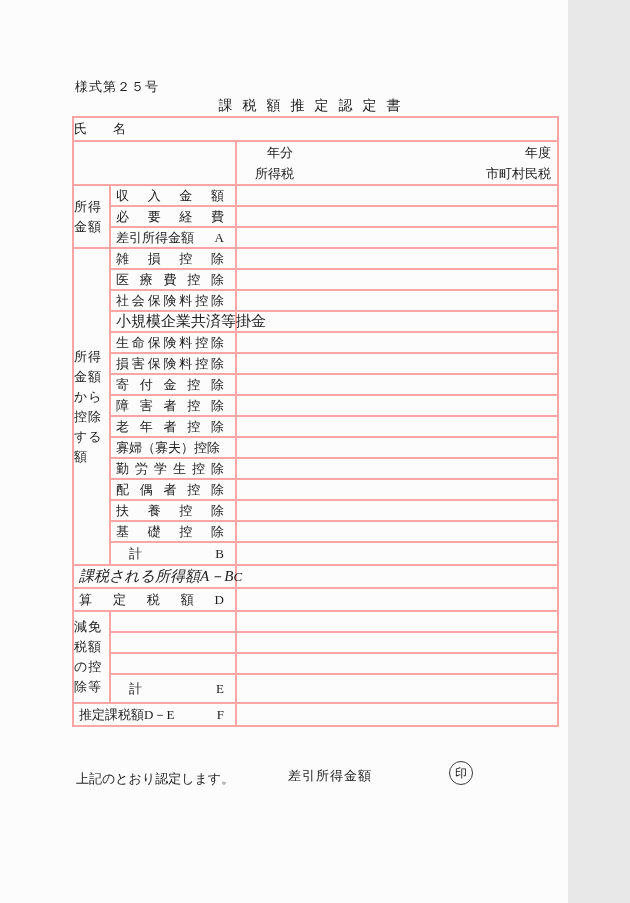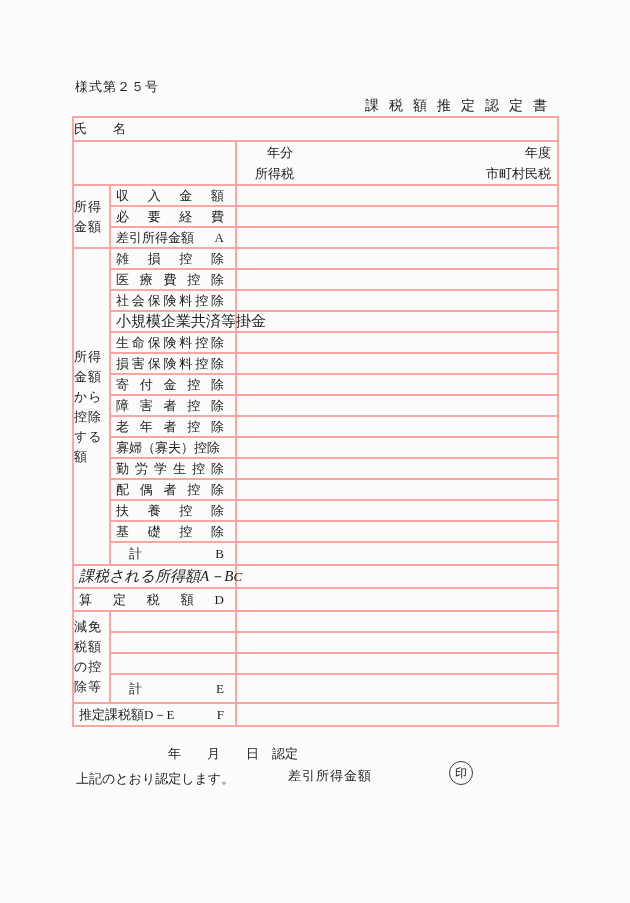--- a/index.html
+++ b/index.html
@@ -1,31 +1,31 @@
 <!DOCTYPE html>
 <html><head>
 <meta charset="utf-8">
 <style>
   html,body{margin:0;padding:0;}
   body{background:#e8e8e8;}
   .page{
     position:relative;
-    width:630px;height:903px;
+    width:568px;height:903px;
     background:#fcfcfc;
     font-family:"Liberation Serif","DejaVu Serif",serif;
     color:#1c1c1c;
     overflow:hidden;
   }
   .form-number{
     position:absolute;left:75px;top:78px;
     font-size:13px;letter-spacing:1px;
   }
   .doc-title{
     position:absolute;left:72px;top:97px;width:485px;
-    text-align:right;font-size:14px;letter-spacing:10px;
+    text-align:center;font-size:14px;letter-spacing:10px;
   }
   table.form{
     position:absolute;left:72px;top:116px;width:485px;
     border-collapse:collapse;table-layout:fixed;
   }
   table.form td{
     border:2px solid #fca5a5;
     padding:0;font-size:13px;vertical-align:middle;
   }
   td.name-cell{height:22px;padding-left:13px;}
@@ -366,19 +366,18 @@
               <span>推定課税額D－E</span>
               <span class="letter">F</span>
             </div>
           </td>
           <td></td>
         </tr>
       </tbody>
   </table>
 
   <div class="footer-line1">上記のとおり認定します。</div>
-  <div class="footer-line2">年　　月　　日　認定</div>
   <div class="footer-line3">差引所得金額</div>
   <div class="stamp">
     <span>印</span>
   </div>
 
 </div>
 
 </body></html>

